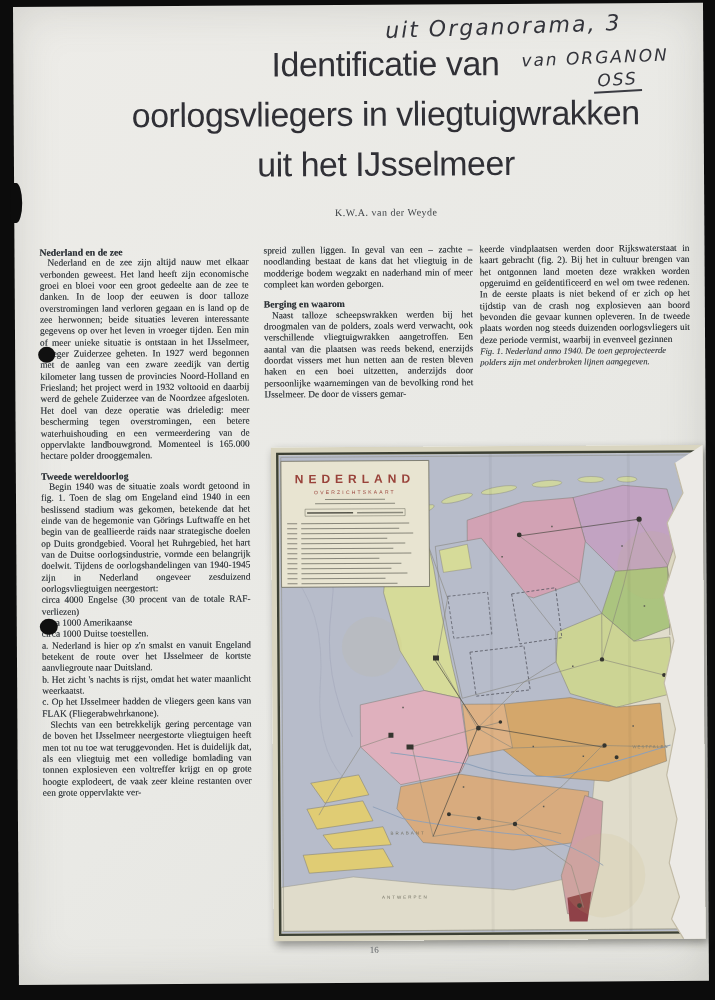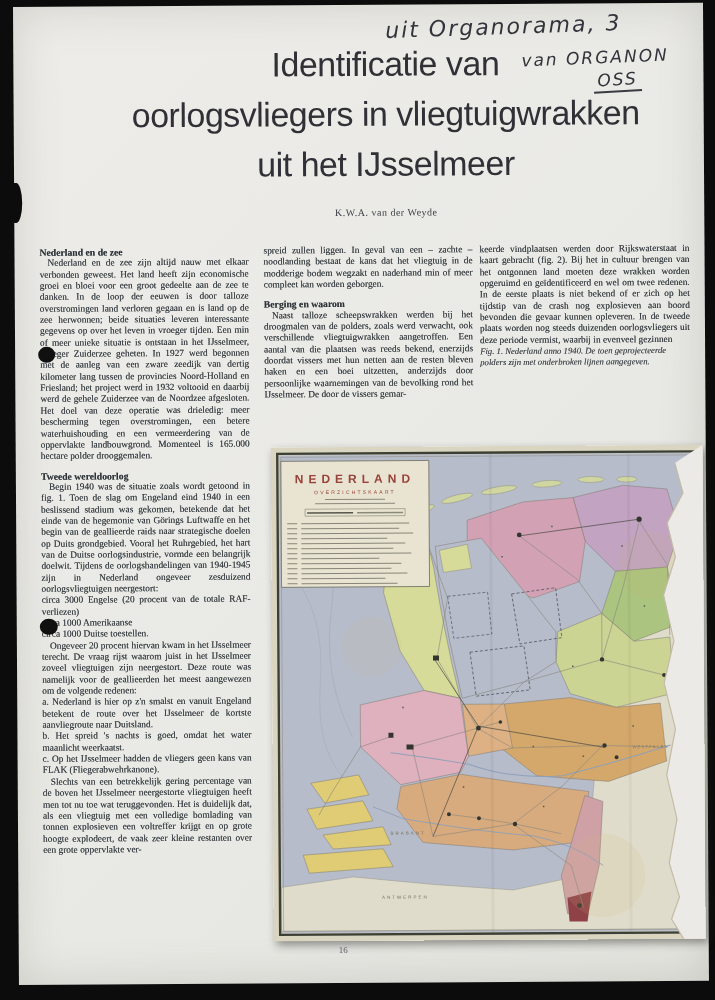--- a/index.html
+++ b/index.html
@@ -57,21 +57,21 @@
   .blot1{left:23px;top:340px;width:17px;height:16px;}
   .blot2{left:23px;top:612px;width:18px;height:16px;}
   .edge-blob{position:absolute;left:-4px;top:176px;width:12px;height:40px;
     background:#0c0c0c;border-radius:0 70% 70% 0;}
   
   .figure{
     position:absolute;left:255px;top:442px;width:432px;height:494px;
     box-shadow:3px 4px 9px rgba(35,35,30,.45);
   }
   .pagenum{
-    position:absolute;left:320px;top:940px;width:40px;text-align:left;
+    position:absolute;left:320px;top:940px;width:40px;text-align:right;
     font-size:9px;color:#5a5e62;
   }
 </style>
 </head>
 <body>
 
 <div class="page">
 
   <div class="hand hand-top">uit Organorama, 3</div>
   <div class="hand hand-org">van ORGANON</div>
@@ -82,26 +82,25 @@
     <div>oorlogsvliegers in vliegtuigwrakken</div>
     <div>uit het IJsselmeer</div>
   </div>
   <div class="author">K.W.A. van der Weyde</div>
 
   <div class="col" id="col1">
     <h3>Nederland en de zee</h3>
     <p>Nederland en de zee zijn altijd nauw met elkaar verbonden geweest. Het land heeft zijn economische groei en bloei voor een groot gedeelte aan de zee te danken. In de loop der eeuwen is door talloze overstromingen land verloren gegaan en is land op de zee herwonnen; beide situaties leveren interessante gegevens op over het leven in vroeger tijden. Een min of meer unieke situatie is ontstaan in het IJsselmeer, vroeger Zuiderzee geheten. In 1927 werd begonnen met de aanleg van een zware zeedijk van dertig kilometer lang tussen de provincies Noord-Holland en Friesland; het project werd in 1932 voltooid en daarbij werd de gehele Zuiderzee van de Noordzee afgesloten. Het doel van deze operatie was drieledig: meer bescherming tegen overstromingen, een betere waterhuishouding en een vermeerdering van de oppervlakte landbouwgrond. Momenteel is 165.000 hectare polder drooggemalen.</p>
     <h3 class="gap">Tweede wereldoorlog</h3>
     <p>Begin 1940 was de situatie zoals wordt getoond in fig. 1. Toen de slag om Engeland eind 1940 in een beslissend stadium was gekomen, betekende dat het einde van de hegemonie van Görings Luftwaffe en het begin van de geallieerde raids naar strategische doelen op Duits grondgebied. Vooral het Ruhrgebied, het hart van de Duitse oorlogsindustrie, vormde een belangrijk doelwit. Tijdens de oorlogshandelingen van 1940-1945 zijn in Nederland ongeveer zesduizend oorlogsvliegtuigen neergestort:</p>
-    <p class="flush">circa 3000 Engelse (20 procent van de totale RAF-verliezen)</p>
+    <p class="flush">circa 4000 Engelse (30 procent van de totale RAF-verliezen)</p>
     <p class="flush">circa 1000 Amerikaanse</p>
     <p class="flush">circa 1000 Duitse toestellen.</p>
-    <p>Ongeveer 20 procent hiervan kwam in het IJsselmeer terecht. De vraag rijst waarom juist in het IJsselmeer zoveel vliegtuigen zijn neergestort. Deze route was namelijk voor de geallieerden het meest aangewezen om de volgende redenen:</p>
     <p class="flush">a. Nederland is hier op z'n smalst en vanuit Engeland betekent de route over het IJsselmeer de kortste aanvliegroute naar Duitsland.</p>
-    <p class="flush">b. Het spreid 's nachts is goed, omdat het water maanlicht weerkaatst.</p>
+    <p class="flush">b. Het zicht 's nachts is rijst, omdat het water maanlicht weerkaatst.</p>
     <p class="flush">c. Op het IJsselmeer hadden de vliegers geen kans van FLAK (Fliegerabwehrkanone).</p>
     <p>Slechts van een betrekkelijk gering percentage van de boven het IJsselmeer neergestorte vliegtuigen heeft men tot nu toe wat teruggevonden. Het is duidelijk dat, als een vliegtuig met een volledige bomlading van tonnen explosieven een voltreffer krijgt en op grote hoogte explodeert, de vaak zeer kleine restanten over een grote oppervlakte ver-</p>
   </div>
 
   <div class="col" id="col2">
     <p class="flush">spreid zullen liggen. In geval van een – zachte – noodlanding bestaat de kans dat het vliegtuig in de modderige bodem wegzakt en naderhand min of meer compleet kan worden geborgen.</p>
     <h3 class="gap">Berging en waarom</h3>
     <p>Naast talloze scheepswrakken werden bij het droogmalen van de polders, zoals werd verwacht, ook verschillende vliegtuigwrakken aangetroffen. Een aantal van die plaatsen was reeds bekend, enerzijds doordat vissers met hun netten aan de resten bleven haken en een boei uitzetten, anderzijds door persoonlijke waarnemingen van de bevolking rond het IJsselmeer. De door de vissers gemar-</p>
   </div>
 

